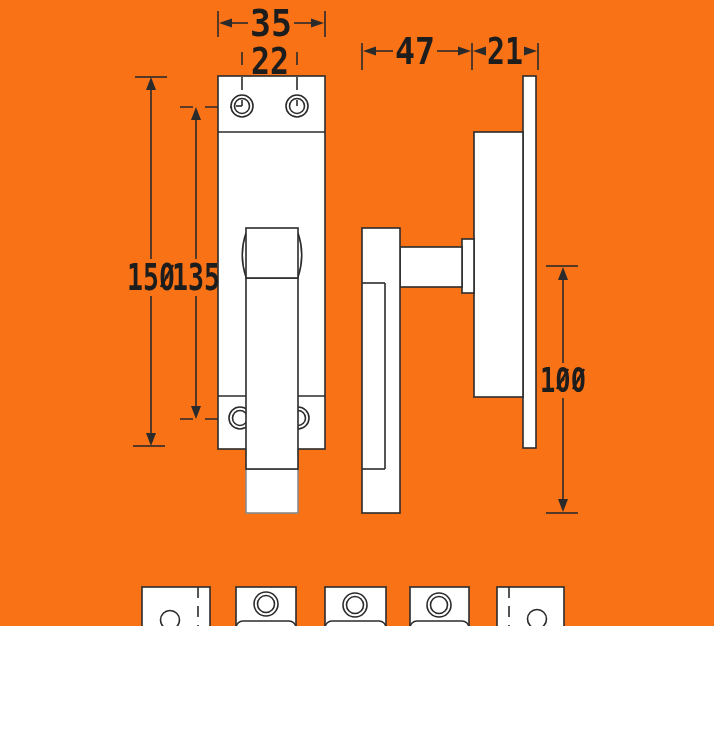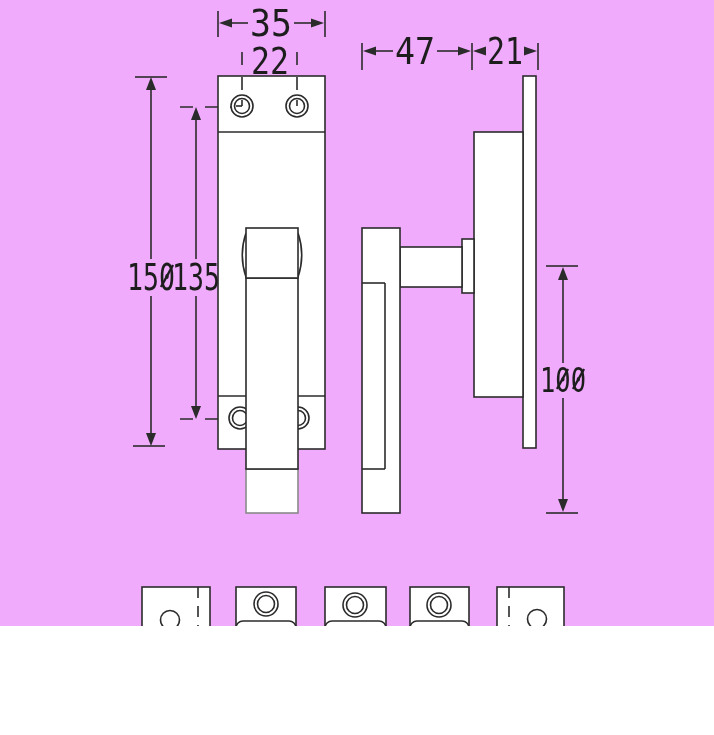--- a/index.html
+++ b/index.html
@@ -1,16 +1,16 @@
 <!DOCTYPE html>
 <html><head>
 <meta charset="utf-8">
 <style>
   html,body{margin:0;padding:0;background:#ffffff;}
-  .stage{position:relative;width:714px;height:626px;background:#f0abfc;overflow:hidden;}
+  .stage{position:relative;width:714px;height:626px;background:#f97316;overflow:hidden;font-weight:bold;}
   svg{display:block;}
   .ln{fill:none;stroke:#2b2b2b;stroke-width:1.6;stroke-linecap:butt;}
   .fw{fill:#ffffff;stroke:#2b2b2b;stroke-width:1.6;}
   .fwgray{fill:#ffffff;stroke:#8a8a8a;stroke-width:1.6;}
   .dash{stroke-dasharray:11 8;}
   .cdash{stroke-dasharray:13 12;}
   .arr{fill:#2b2b2b;stroke:none;}
   .dimtxt{font-family:"DejaVu Sans Mono","Liberation Mono",monospace;font-size:38px;fill:#1d1d1d;}
   .dimtxt-sm{font-family:"DejaVu Sans Mono","Liberation Mono",monospace;font-size:34px;fill:#1d1d1d;}
   .slash{stroke:#1d1d1d;stroke-width:2.4;}

